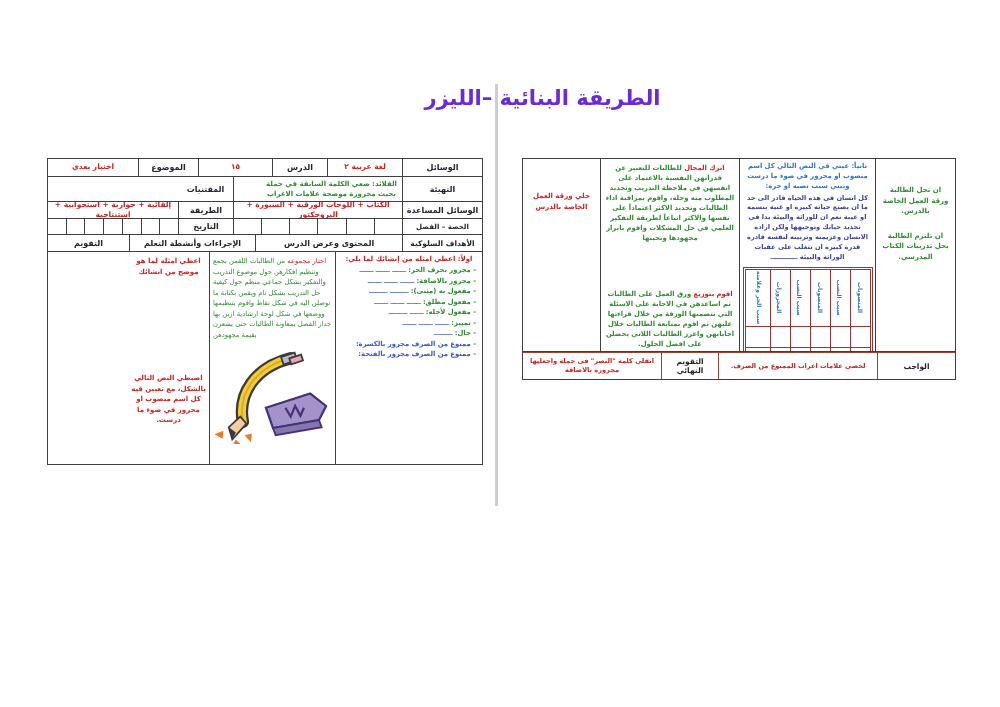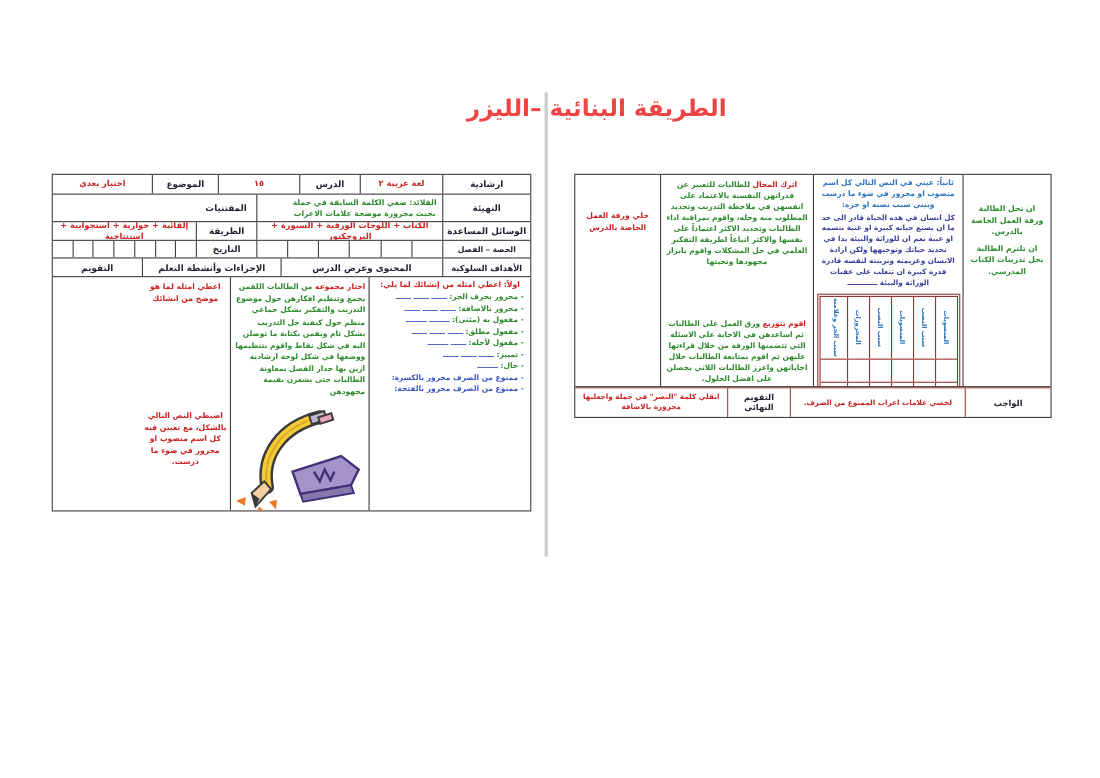--- a/index.html
+++ b/index.html
@@ -11,21 +11,21 @@
     --wsbd:#993333;
   }
   html,body{margin:0;padding:0;}
   body{
     width:1000px;height:707px;background:#ffffff;position:relative;
     font-family:"DejaVu Sans", sans-serif;
     overflow:hidden;
   }
   .page-title{
     position:absolute;top:86px;left:370px;width:345px;text-align:center;
-    color:#ef4444;font-size:21px;font-weight:bold;direction:rtl;
+    color:#6d28d9;font-size:21px;font-weight:bold;direction:rtl;
   }
   .page-divider{
     position:absolute;left:495px;top:84px;width:3px;height:422px;
     background:#cdcdcd;
   }
   .tbl{
     position:absolute;background:#fff;border:1px solid var(--bd);
     box-sizing:border-box;direction:rtl;
   }
   .trow{display:flex;border-bottom:1px solid var(--bd);box-sizing:border-box;}
@@ -44,21 +44,21 @@
   .subgrid > div:last-child{border-left:none;}
   .blockcell{display:block;}
   
   .obj-text{color:var(--green);font-weight:bold;font-size:7px;line-height:1.5;padding:5px 3px;text-align:center;}
   .content-head{color:var(--red);font-weight:bold;font-size:7px;text-align:center;padding:3px 2px 2px;}
   .citem{direction:rtl;text-align:right;padding:0 6px 0 2px;font-size:6.8px;line-height:10.5px;white-space:nowrap;}
   .citem::before{content:"- ";color:var(--green);font-weight:bold;}
   .citem .cl{color:var(--green);font-weight:bold;}
   .citem.bluelbl .cl{color:#3a56c4;margin-left:31px;}
   .citem .bl{color:#4a62c8;font-weight:bold;}
-  .proc-par{color:var(--green);font-weight:bold;font-size:6.8px;line-height:10.5px;text-align:right;padding:4px 3px 0;}
+  .proc-par{color:var(--green);font-weight:normal;font-size:6.8px;line-height:10.5px;text-align:left;padding:4px 3px 0;}
   .lead{color:#cc2222;}
   .lead.u{}
   .eval-text{color:var(--red);font-weight:bold;font-size:7px;line-height:1.5;text-align:center;padding:4px 3px;}
   
   .robj{padding-top:24px;}
   .task-head{color:var(--blueh);font-weight:bold;font-size:6.8px;line-height:1.45;text-align:center;padding:3px 3px 0;}
   .task-pass{color:var(--bluet);font-weight:bold;font-size:6.6px;line-height:1.5;text-align:center;padding:2px 4px 0;}
   .ws-wrap{border:1px solid var(--wsbd);padding:1px;margin:4px auto 0;width:126px;background:#fff;}
   .ws{border:1px solid var(--wsbd);}
   .ws .wrow{display:flex;border-bottom:1px solid var(--wsbd);}
@@ -83,21 +83,21 @@
 </style>
 </head>
 <body>
 
 <div class="page-title">الطريقة البنائية –الليزر</div>
 <div class="page-divider"></div>
 
 <div class="tbl" style="left:47px;top:158px;width:436px;height:307px;">
 
   <div class="trow" style="height:18px;">
-    <div class="tcell lbl" style="width:80px;">ارشادية</div>
+    <div class="tcell lbl" style="width:80px;">الوسائل</div>
     <div class="tcell redv" style="width:75px;">لغة عربية ٢</div>
     <div class="tcell lbl" style="width:55px;">الدرس</div>
     <div class="tcell redv" style="width:74px;">١٥</div>
     <div class="tcell lbl" style="width:60px;">الموضوع</div>
     <div class="tcell redv" style="width:90px;">اختبار بعدي</div>
   </div>
 
   <div class="trow" style="height:25px;">
     <div class="tcell lbl" style="width:80px;">التهيئة</div>
     <div class="tcell greenv" style="width:169px;padding-left:30px;">القلائد: ضعي الكلمة السابقة في جملة بحيث مجرورة موضحة علامات الاعراب</div>
@@ -189,21 +189,21 @@
     </div>
   </div>
 </div>
 
 <div class="tbl" style="left:522px;top:158px;width:434px;height:222px;">
 
   <div class="trow" style="height:193px;">
 
     <div class="tcell blockcell robj" style="width:80px;">
       <div class="obj-text" style="padding:2px 4px;">ان تحل الطالبة ورقة العمل الخاصة بالدرس.</div>
-      <div class="obj-text" style="padding:2px 4px;">ان تلتزم الطالبة بحل تدريبات الكتاب المدرسي.</div>
+      <div class="obj-text" style="padding:2px 4px;margin-top:10px;">ان تلتزم الطالبة بحل تدريبات الكتاب المدرسي.</div>
     </div>
 
     <div class="tcell blockcell" style="width:136px;">
       <div class="task-head">ثانياً: عيني في النص التالي كل اسم منصوب او مجرور في ضوء ما درست وبيني سبب نصبه او جره:</div>
       <div class="task-pass">كل انسان في هذه الحياة قادر الى حد ما ان يصنع حياته كبيرة او غنية بنسمه او عيبة نعم ان للوراثة والبيئة يدا في تحديد حياتك وتوجيهها ولكن ارادة الانسان وعزيمته وتربيته لنفسه قادرة قدرة كبيرة ان تتغلب على عقبات الوراثة والبيئة ــــــــــــ</div>
       <div class="ws-wrap">
         <div class="ws">
           <div class="wrow hrow">
             <div class="wcell">
                 <span class="rot">المنصوبات</span>

